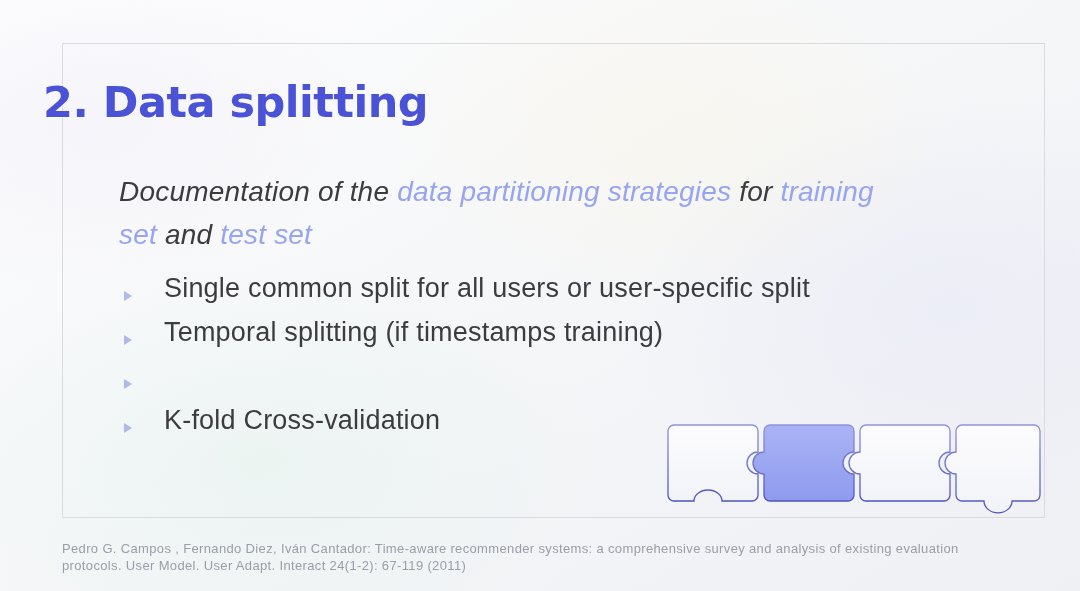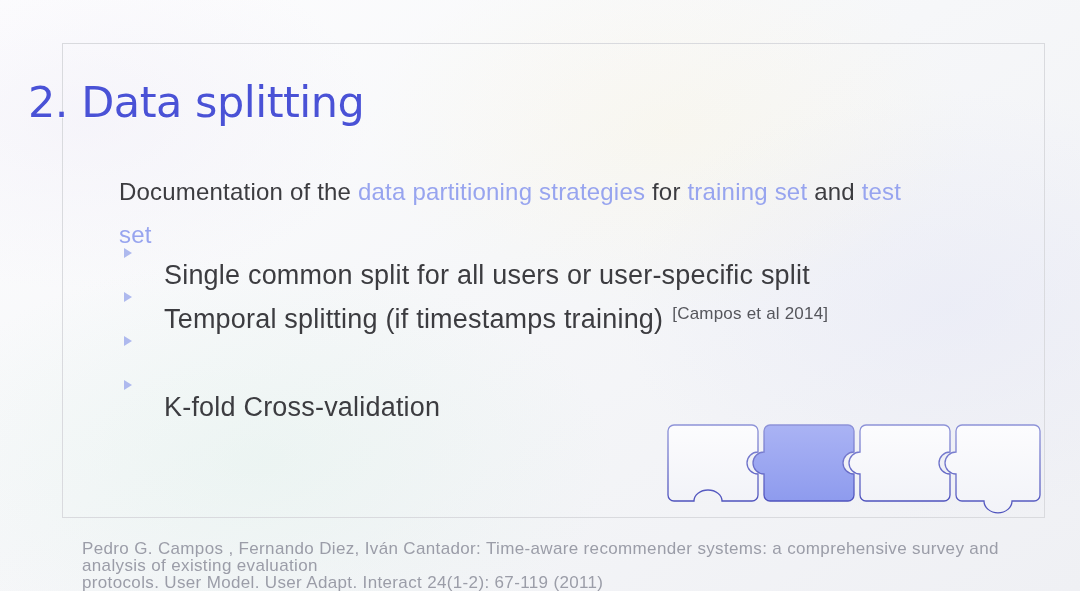--- a/index.html
+++ b/index.html
@@ -32,57 +32,58 @@
     width: 983px;
     height: 475px;
     border: 1px solid #d9dade;
     box-sizing: border-box;
     background: transparent;
   }
 
   
   #title {
     position: absolute;
-    left: 28px;
+    left: 43px;
     top: 77px;
     font-family: "DejaVu Sans", sans-serif;
     font-size: 43px;
-    font-weight: normal;
+    font-weight: bold;
     letter-spacing: -0.5px;
     color: #4a52d6;
     text-shadow: 0 1px 0 rgba(255,255,255,0.7);
     white-space: nowrap;
   }
 
   
   #lead {
     position: absolute;
     left: 119px;
     top: 170px;
     width: 800px;
     font-family: "Liberation Sans", sans-serif;
-    font-size: 24px;
+    font-size: 28px;
     line-height: 43px;
     color: #3c3c40;
     letter-spacing: 0.2px;
+    font-style: italic;
   }
   .hl {
     color: #97a4ef;
   }
 
   
   #bullets {
     position: absolute;
     left: 120px;
     top: 260px;
     width: 900px;
   }
   .bullet-row {
     display: flex;
-    align-items: flex-start;
+    align-items: flex-end;
     height: 44px;
   }
   .bullet-marker {
     flex: 0 0 auto;
     width: 44px;
     position: relative;
     height: 1px;
   }
   .bullet-marker::before {
     content: "";
@@ -119,25 +120,24 @@
     height: 100px;
   }
 
   
   #footer {
     position: absolute;
     left: 62px;
     top: 540px;
     width: 955px;
     font-family: "Liberation Sans", sans-serif;
-    font-size: 17px;
+    font-size: 13px;
     line-height: 17px;
     color: #9b9da8;
     letter-spacing: 0.35px;
-    margin-left: 20px;
   }
 </style>
 </head>
 <body>
 
 <div id="slide">
 
   <div id="frame"></div>
 
   <div id="title">2. Data splitting</div>
@@ -149,21 +149,20 @@
   <div id="bullets">
 
     <div class="bullet-row">
       <span class="bullet-marker"></span>
       <span class="bullet-text">Single common split for all users or user-specific split</span>
     </div>
 
     <div class="bullet-row">
       <span class="bullet-marker"></span>
       <span class="bullet-text">Temporal splitting (if timestamps training)</span>
-      <span class="bullet-cite">[Campos et al 2014]</span>
     </div>
 
     <div class="bullet-row">
       <span class="bullet-marker"></span>
     </div>
 
     <div class="bullet-row">
       <span class="bullet-marker"></span>
       <span class="bullet-text">K-fold Cross-validation</span>
     </div>

